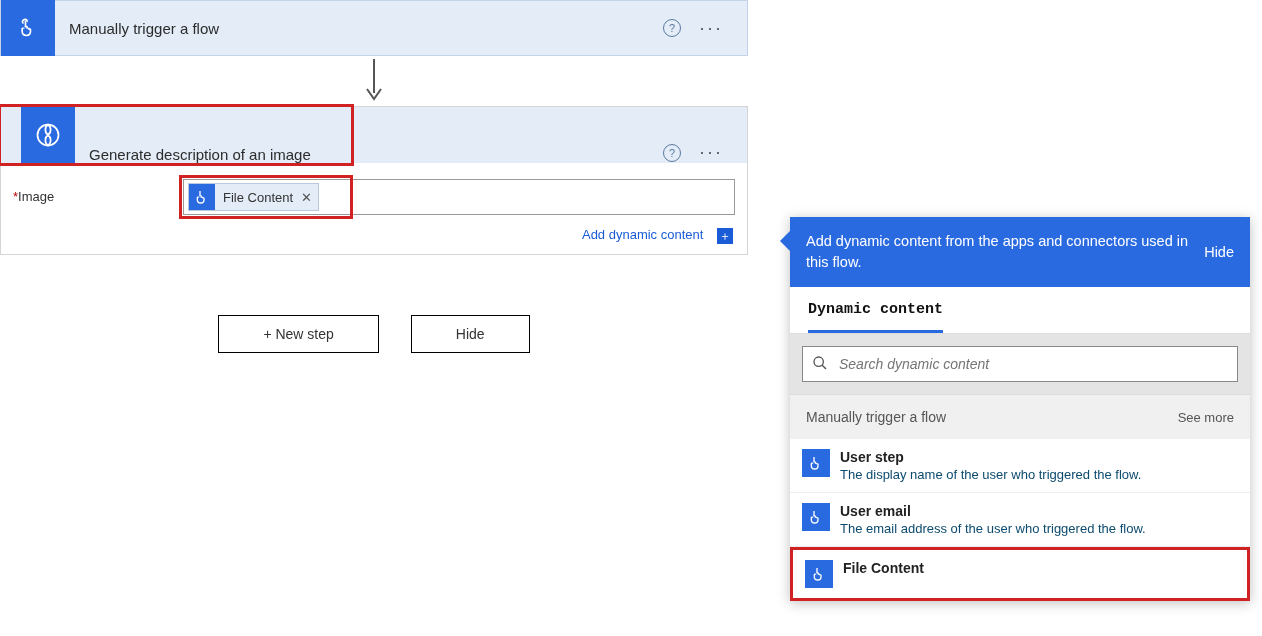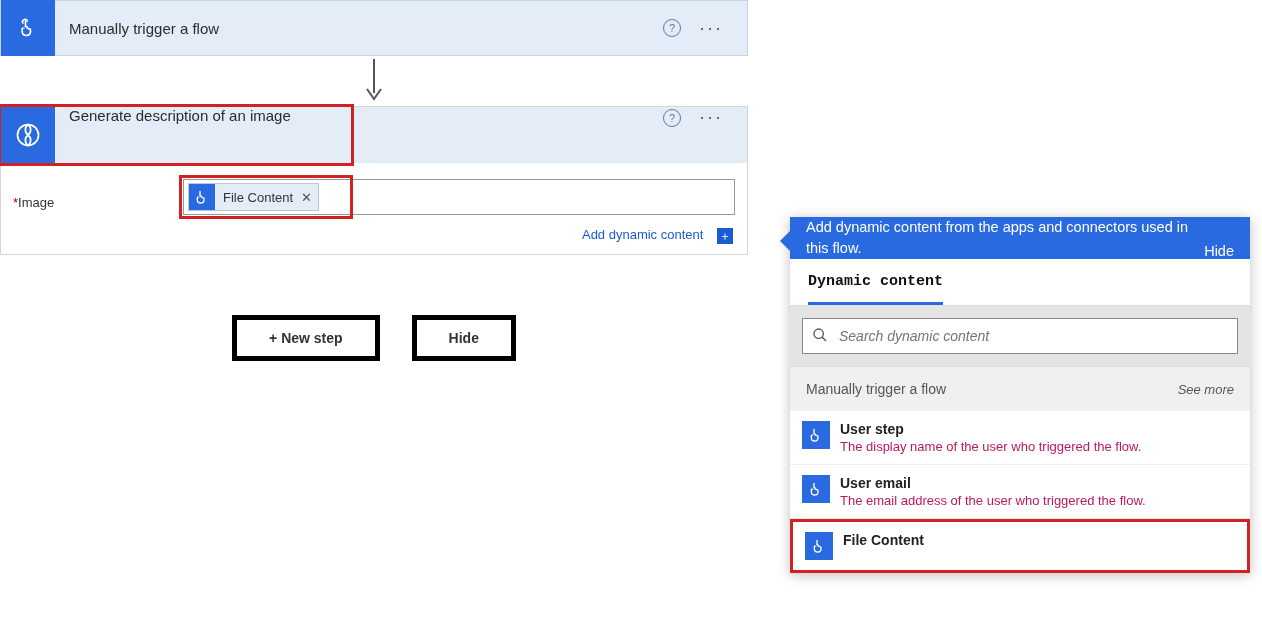--- a/index.html
+++ b/index.html
@@ -30,70 +30,70 @@
     background: #fff; border: 1px solid #d5d5d5; width: 748px;
   }
   .action-header {
     display: flex; align-items: center;
     background: #e3ecf7; height: 56px;
   }
   .action-header .icon-box {
     width: 54px; height: 56px; background: #2a6ae0;
     display:flex;align-items:center;justify-content:center;
   }
-  .action-header-inner { position:relative; display:flex; align-items:flex-start; width:100%; }
+  .action-header-inner { position:relative; display:flex; align-items:flex-end; width:100%;padding-left:20px; }
   .red-box-title { position:absolute; left:-3px; top:-3px; height:62px; width:356px; border:3px solid #d02222; pointer-events:none;}
   .action-header .title { padding-left:14px; font-size:15px; color:#2c2c2c; flex:1;}
 
-  .action-body { padding: 16px 12px 8px 12px; display:flex; align-items:center; }
+  .action-body { padding: 16px 12px 8px 12px; display:flex; align-items:flex-start; }
   .field-label { font-size: 13px; color:#333; width: 170px; padding-top:10px;}
   .field-label .req { color:#b00; }
   .field-input-wrap { flex:1; position:relative;}
   .red-box-token { position:absolute; left:-4px; top:-4px; width:174px; height:44px; border:3px solid #d02222; pointer-events:none;}
   .field-input { border:1px solid #999; min-height:36px; display:flex; align-items:center; padding:2px 4px; }
   .token {
     display:inline-flex; align-items:center; background:#e3ecf7; border:1px solid #b8c9df;
     height:28px; padding-right:6px; font-size:13px; color:#333;
   }
   .token .token-icon { width:26px; height:26px; background:#2a6ae0; display:flex;align-items:center;justify-content:center; margin-right:8px;}
   .token .x { margin-left:8px; color:#555; cursor:pointer; font-size:13px;}
 
   .add-dyn-row { text-align:right; padding: 4px 14px 10px 0; font-size:13px; }
   .add-dyn-link { color:#1a5cd6; cursor:pointer; margin-right:10px;}
   .add-dyn-btn { display:inline-block; width:16px; height:16px; background:#1a5cd6; color:#fff; font-size:12px; text-align:center; line-height:16px; vertical-align:middle;}
 
   
   .bottom-buttons { display:flex; gap:32px; justify-content:center; width:748px; margin-top:60px;}
-  .btn { border:5px solid #000000; background:#fff; padding:10px 32px; font-size:14px; cursor:pointer; color:#333;font-weight:bold;}
+  .btn { border:1px solid #000000; background:#fff; padding:10px 44px; font-size:14px; cursor:pointer; color:#333;}
 
   
   .flyout { position:absolute; left:790px; top:217px; width:460px; box-shadow:0 2px 12px rgba(0,0,0,.25); background:#fff;}
   .flyout-arrow { position:absolute; left:-10px; top:14px; width:0;height:0; border-top:10px solid transparent; border-bottom:10px solid transparent; border-right:10px solid #2a6ae0;}
-  .flyout-head { background:#2a6ae0; color:#fff; padding:0 16px; display:flex; align-items:flex-end;}
+  .flyout-head { background:#2a6ae0; color:#fff; padding:14px 16px; display:flex; align-items:center;}
   .flyout-head .txt { flex:1; font-size:14.5px; line-height:1.45;}
   .flyout-head .hide { font-size:14.5px; cursor:pointer; padding-left:16px;}
 
   .tabs { display:flex; border-bottom:1px solid #ddd; background:#fff;}
   .tab { padding:14px 0 12px 0; margin: 0 18px; font-size:15px; color:#444; cursor:pointer;}
   .tab.active { color:#111; font-weight:600; border-bottom:3px solid #2a6ae0;font-family:Liberation Mono, monospace; }
 
   .search-wrap { background:#e4e4e4; padding:12px;}
   .search-input { width:100%; border:1px solid #888; padding:9px 10px 9px 36px; font-size:14px; background:#fff;font-style:italic; }
   .search-box { position:relative;}
   .search-icon-pos { position:absolute; left:10px; top:9px; color:#555;}
 
   .group-head { display:flex; align-items:center; padding:14px 16px; background:#f0f0f0; border-top:1px solid #ddd;}
   .group-title { flex:1; color:#555; font-size:14px;}
-  .see-more { color:#555; font-size:13px; cursor:pointer;font-style:italic;}
+  .see-more { color:#555; font-size:13px; cursor:pointer;}
 
   .dyn-item { display:flex; align-items:flex-start; padding:10px 12px; border-bottom:1px solid #eee; cursor:pointer; background:#fff;}
   .dyn-item .di-icon { width:28px; height:28px; background:#2a6ae0; display:flex;align-items:center;justify-content:center; flex-shrink:0;}
   .dyn-item .di-text { padding-left:10px; }
   .di-name { font-size:14px; font-weight:600; color:#222;}
-  .di-desc { font-size:13px; color:#be185d; margin-top:2px;}
+  .di-desc { font-size:13px; color:#0c4a6e; margin-top:2px;}
   .red-box-item { border:3px solid #d02222; }
 
   
   .tap-svg { width:20px; height:20px; }
   .openai-svg { width:28px; height:28px; }
 </style>
 </head>
 <body>
 
 <div class="canvas">

